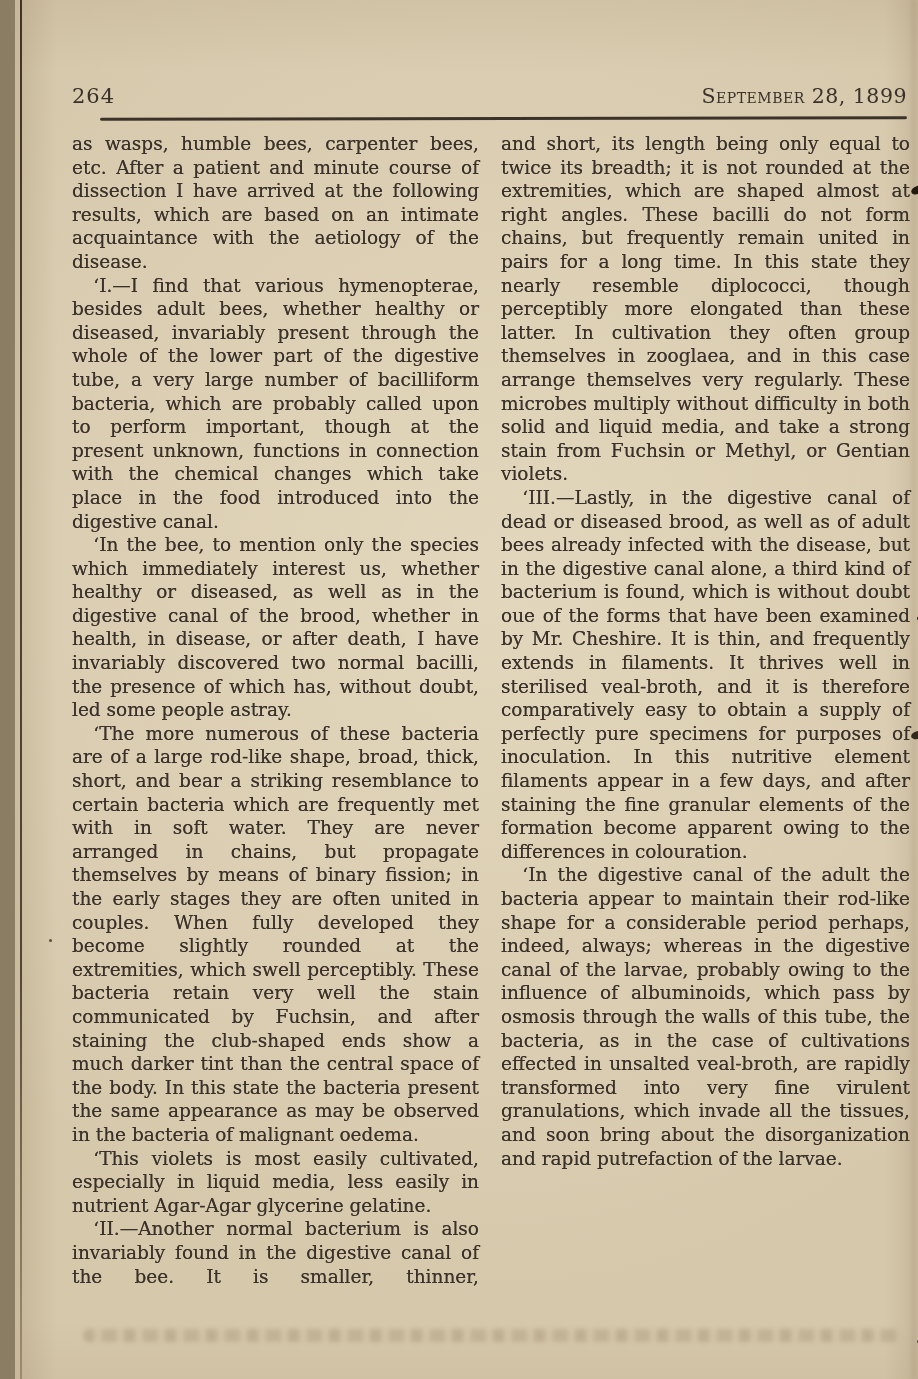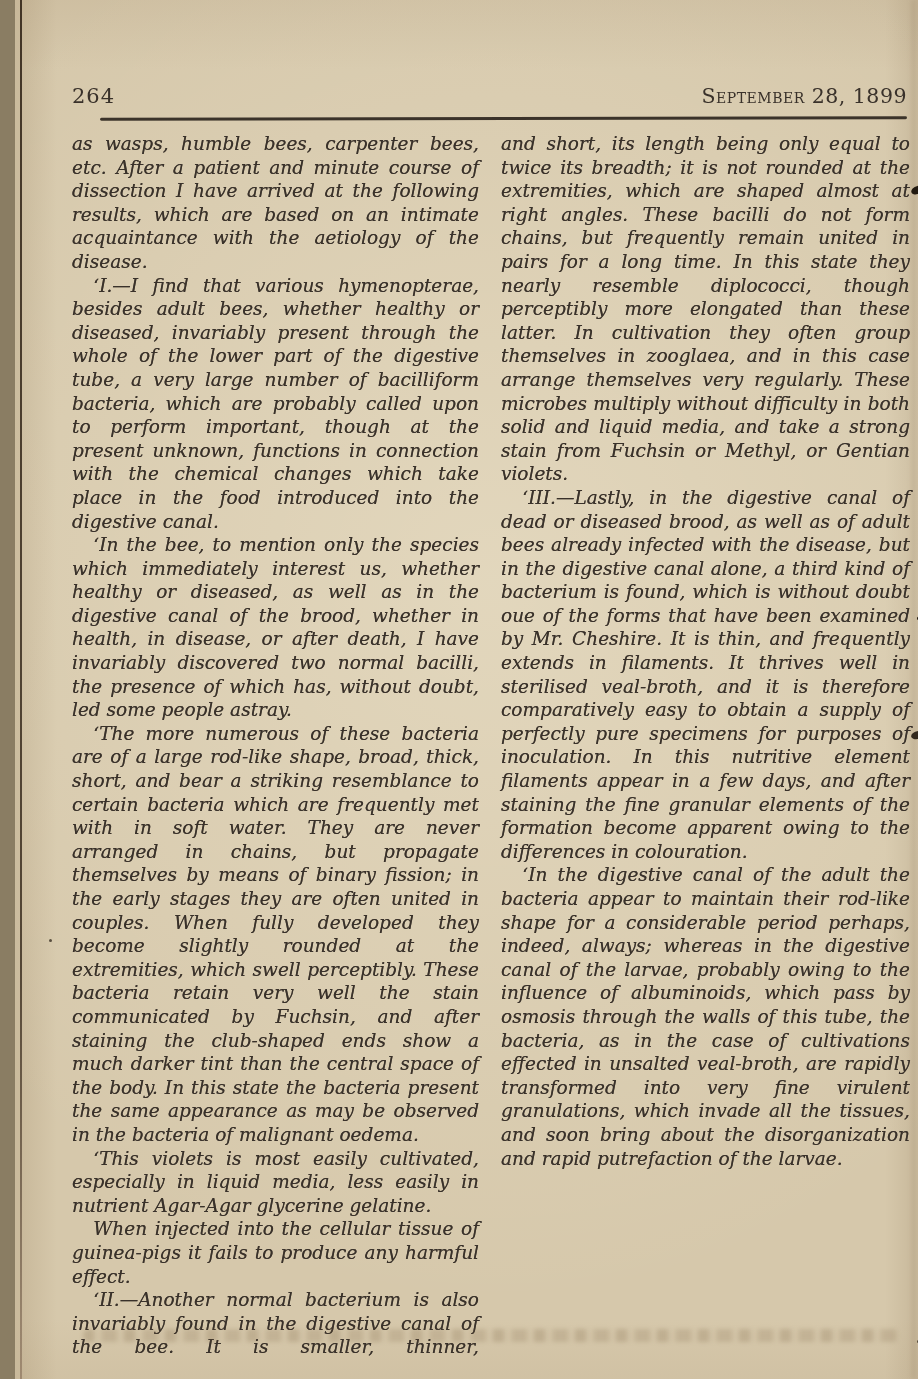--- a/index.html
+++ b/index.html
@@ -54,21 +54,20 @@
     background:#3b332a;
     transform:rotate(-0.12deg);
     border-radius:2px;
   }
   
   .col{
     position:absolute;top:132px;
     text-align:justify;
     font-size:18.5px;line-height:23.6px;
     text-shadow:0 0 0.5px rgba(57,49,42,0.75);
-    font-style:italic;
   }
   .col-left{left:57px;width:407px;}
   .col-right{left:486px;width:409px;}
   .col p{margin:0;padding:0;}
   .col p.ind{text-indent:1.15em;}
   .col p.cont-end{text-align-last:justify;}
   
   .bleed{
     position:absolute;left:68px;right:34px;top:1329px;height:13px;
     background:repeating-linear-gradient(90deg,
@@ -100,21 +99,20 @@
   <div class="page-number">264</div>
   <div class="issue-date">September 28, 1899</div>
   <div class="header-rule"></div>
 
   <div class="col col-left">
     <p>as wasps, humble bees, carpenter bees, etc.  After a patient and minute course of dissection I have arrived at the following results, which are based on an intimate acquaintance with the aetiology of the disease.</p>
     <p class="ind">‘I.—I find that various hymenopterae, besides adult bees, whether healthy or diseased, invariably present through the whole of the lower part of the digestive tube, a very large number of bacilliform bacteria, which are probably called upon to perform important, though at the present unknown, functions in connection with the chemical changes which take place in the food introduced into the digestive canal.</p>
     <p class="ind">‘In the bee, to mention only the species which immediately interest us, whether healthy or diseased, as well as in the digestive canal of the brood, whether in health, in disease, or after death, I have invariably discovered two normal bacilli, the presence of which has, without doubt, led some people astray.</p>
     <p class="ind">‘The more numerous of these bacteria are of a large rod-like shape, broad, thick, short, and  bear a striking resemblance to certain bacteria which are frequently met with in soft water.  They are never arranged in chains, but propagate themselves by means of binary fission; in the early stages they are often united in couples.  When fully developed they become slightly rounded at the extremities, which swell perceptibly.  These bacteria retain very well the stain communicated by Fuchsin, and after staining the club-shaped ends show a much darker tint than the central space of the body.  In this state the bacteria present the same appearance as may be observed in the bacteria of malignant oedema.</p>
     <p class="ind">‘This violets is most easily cultivated, especially in liquid media, less easily in nutrient Agar-Agar glycerine gelatine.</p>
-    <p class="ind">When injected into the cellular tissue of guinea-pigs it fails to produce any harmful effect.</p>
     <p class="ind cont-end">‘II.—Another normal bacterium is also invariably found in the digestive canal of the bee.  It is smaller, thinner,</p>
   </div>
 
   <div class="col col-right">
     <p>and short, its length being only equal to twice its breadth; it is not rounded at the extremities, which are shaped almost at right angles.  These bacilli do not form chains, but frequently remain united in pairs for a long time.  In this state they nearly resemble diplococci, though perceptibly more elongated than these latter.  In cultivation they often group themselves in zooglaea, and in this case arrange themselves very regularly.  These microbes multiply without difficulty in both solid and liquid media, and take a strong stain from Fuchsin or Methyl, or Gentian violets.</p>
     <p class="ind">‘III.—Lastly, in the digestive canal of dead or diseased brood, as well as of adult bees already infected with the disease, but in the digestive canal alone, a third kind of bacterium is found, which is without doubt oue of the forms that have been examined by Mr. Cheshire. It is thin, and frequently extends in filaments.  It thrives well in sterilised veal-broth, and it is therefore comparatively easy to obtain a supply of perfectly pure specimens for purposes of inoculation. In this nutritive element filaments appear in a few days, and after staining the fine granular elements of  the formation become apparent owing to the differences in colouration.</p>
     <p class="ind">‘In the digestive canal of the adult the bacteria appear to maintain their rod-like shape for a considerable period perhaps, indeed, always; whereas in the digestive canal of the larvae, probably owing to the influence of albuminoids, which pass by osmosis through the walls of this tube, the bacteria, as in the case of cultivations effected in unsalted veal-broth, are rapidly transformed into very fine virulent granulations, which invade all the tissues, and soon bring about the disorganization and rapid putrefaction of the larvae.</p>
   </div>
 
   <div class="bleed"></div>

